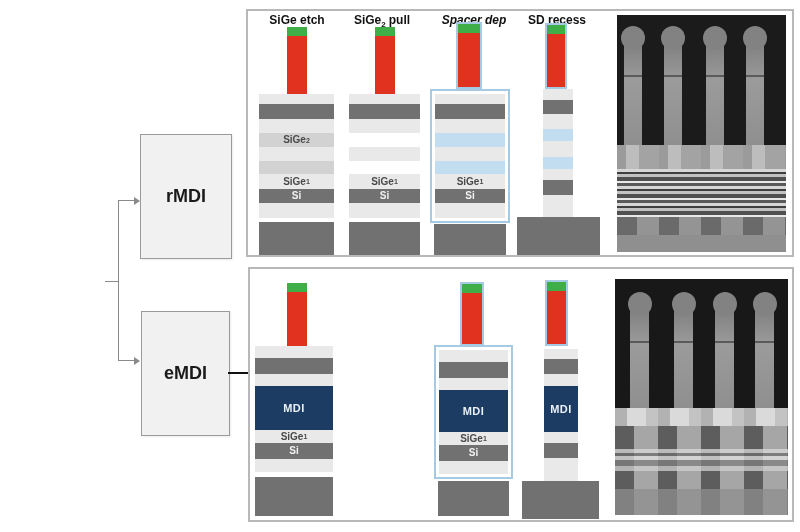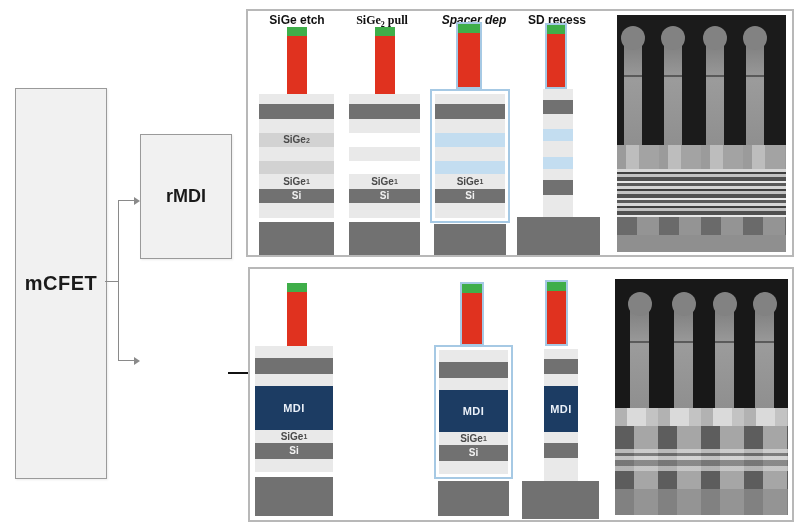--- a/index.html
+++ b/index.html
@@ -55,39 +55,39 @@
   .tem-pillar::before{content:"";position:absolute;top:-11px;left:50%;transform:translateX(-50%);
               width:24px;height:24px;border-radius:50%;background:#828282;}
   .tem-pillar::after{content:"";position:absolute;top:38px;left:0;width:100%;height:2px;background:rgba(40,40,40,0.55);}
   .tband{position:absolute;left:0;width:100%;}
 </style>
 </head>
 <body>
 
 <div id="page">
 
-  <div id="mcfet" class="flowbox">
-    <span>mCFET</span>
-  </div>
   <div id="rmdi" class="flowbox">
     <span>rMDI</span>
+  </div>
+  <div id="emdi" class="flowbox">
+    <span>eMDI</span>
   </div>
 
   <div class="cline" style="left:105px;top:281px;width:13px;height:1px;"></div>
   <div class="cline" style="left:118px;top:200px;width:1px;height:161px;"></div>
   <div class="cline" style="left:118px;top:200px;width:17px;height:1px;"></div>
   <div class="arrow-r" style="left:134px;top:197px;"></div>
   <div class="cline" style="left:118px;top:360px;width:17px;height:1px;"></div>
   <div class="arrow-r" style="left:134px;top:357px;"></div>
   <div id="blackline"></div>
 
   <div id="top-panel" class="panel">
 
     <div class="hdr" style="left:7px;"><span>SiGe etch</span></div>
-    <div class="hdr" style="left:92px;font-family:Liberation Serif, serif;"><span>SiGe</span><sub>2</sub><span style="margin-left:3px;">pull</span></div>
+    <div class="hdr" style="left:92px;"><span>SiGe</span><sub>2</sub><span style="margin-left:3px;">pull</span></div>
     <div class="hdr" style="left:184px;font-style:italic;"><span>Spacer dep</span></div>
     <div class="hdr" style="left:267px;"><span>SD recess</span></div>
 
     <div class="gate" style="left:39px;top:16px;width:20px;height:67px;">
       <div class="cap"></div>
       <div class="gbody"></div>
     </div>
     <div class="stack" style="left:11px;top:83px;width:75px;">
       <div class="layer l-light" style="height:10px;"></div>
       <div class="layer l-dark" style="height:15px;"></div>

